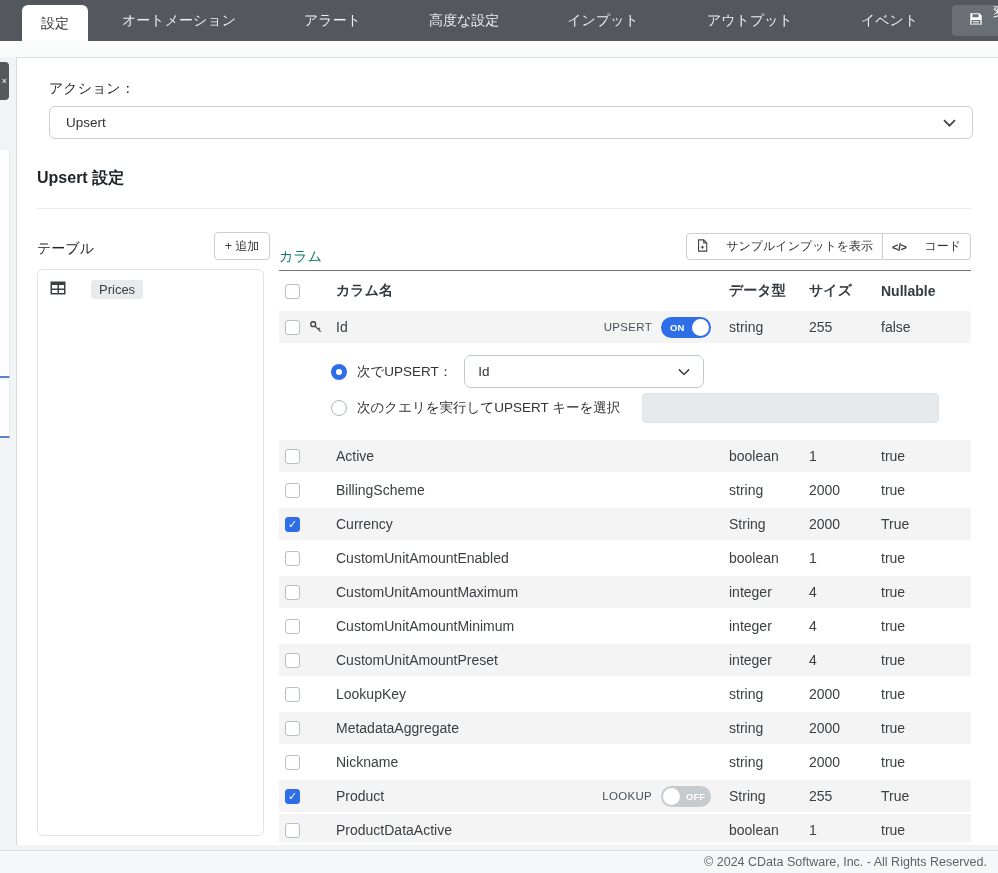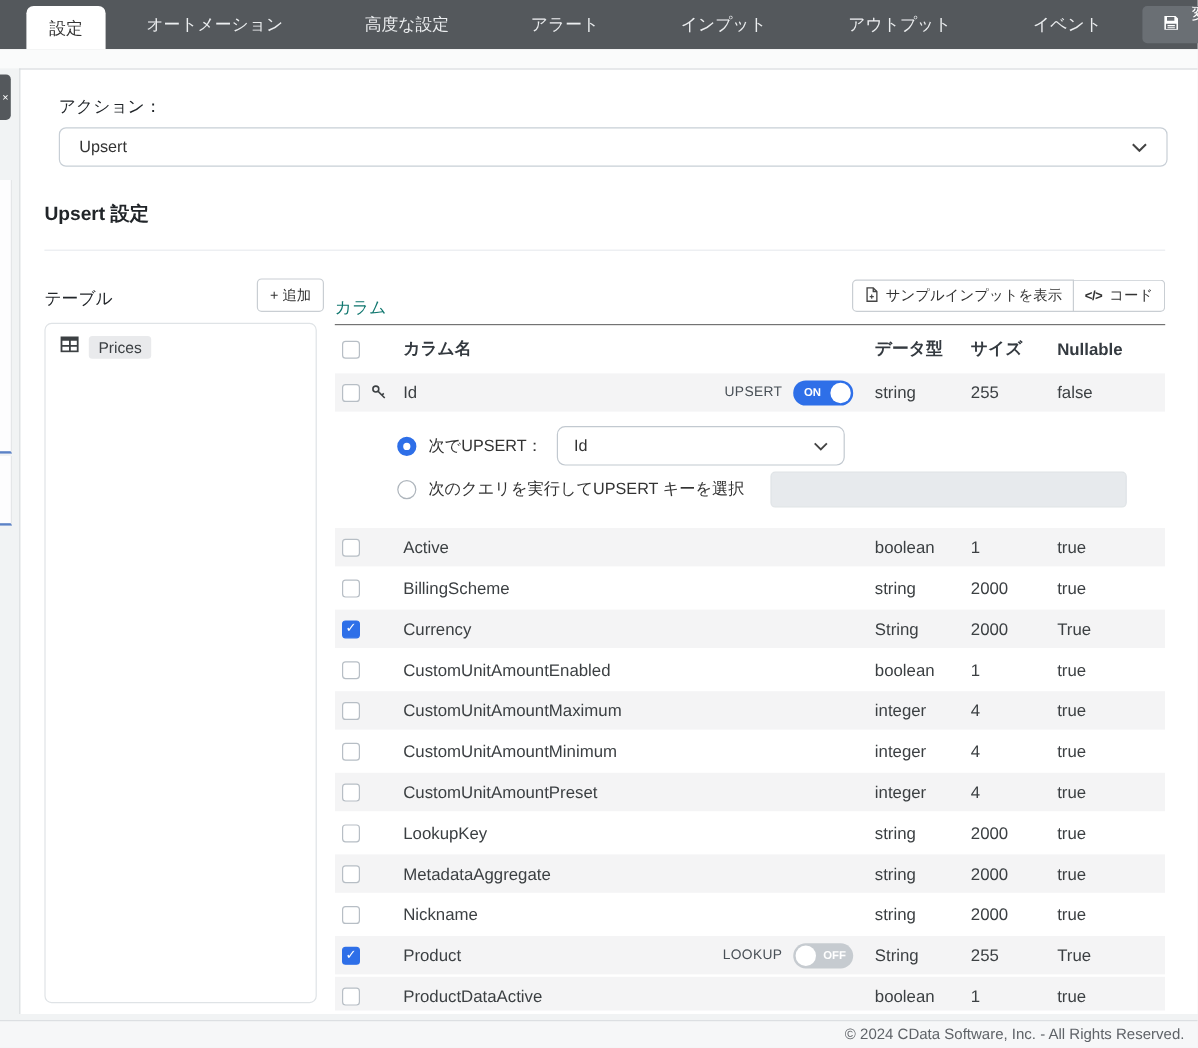--- a/index.html
+++ b/index.html
@@ -47,29 +47,29 @@
     color:#212529; }
   .hrule { position:absolute; left:20px; top:150px; width:934px; height:0;
     border-top:1px solid #e9ecef; }
 
   .tables-label { position:absolute; left:20px; top:182px; font-size:14px; color:#212529; }
   .add-btn { position:absolute; left:197px; top:174px; height:28px; padding:0 10px;
     background:#fff; border:1px solid #c9ced3; border-radius:4px; font-size:12px; color:#333;
     font-family:inherit; cursor:pointer; }
   .tables-panel { position:absolute; left:20px; top:211px; width:227px; height:567px;
     background:#fff; border:1px solid #dfe3e6; border-radius:6px; padding:10px 12px; }
-  .table-item { display:flex; align-items:center; gap:8px; cursor:pointer; }
+  .table-item { display:flex; align-items:center; gap:25px; cursor:pointer; }
   .table-item .chip { background:#e9eaec; border-radius:3px; padding:2px 8px; font-size:13px;
     color:#3c4043; }
 
   .columns-label { position:absolute; left:262px; top:190px; font-size:14px; color:#0f766e; }
   .col-btns { position:absolute; top:175px; left:262px; width:692px; display:flex;
     justify-content:flex-end; }
   .cbtn { background:#fff; border:1px solid #c9ced3; height:27px; font-size:12px; color:#333;
-    display:flex; align-items:center; gap:6px; padding:0 9px; cursor:pointer; font-family:inherit; }
+    display:flex; align-items:center; gap:18px; padding:0 9px; cursor:pointer; font-family:inherit; }
   .cbtn.first { border-radius:4px 0 0 4px; }
   .cbtn.last { border-radius:0 4px 4px 0; border-left:none; }
   .code-glyph { font-size:11px; font-weight:bold; color:#333; letter-spacing:-0.5px; }
 
   
   .columns-table { position:absolute; left:262px; top:212px; width:692px;
     border-top:1px solid #737373; }
   .thead { display:flex; align-items:center; height:40px; font-size:14px; font-weight:600;
     color:#343a40; }
   .tbody { height:531px; overflow:hidden; position:relative; }
@@ -123,22 +123,22 @@
   .key-icon svg { display:block; }
   .chev svg { display:block; }
 </style>
 </head>
 <body>
 
 <div class="navbar">
   <div class="nav-tabs" id="nav-tabs">
       <div class="nav-tab active">設定</div>
       <div class="nav-tab">オートメーション</div>
+      <div class="nav-tab">アラート</div>
       <div class="nav-tab">高度な設定</div>
-      <div class="nav-tab">アラート</div>
       <div class="nav-tab">インプット</div>
       <div class="nav-tab">アウトプット</div>
       <div class="nav-tab">イベント</div>
     </div>
   <div class="nav-actions">
     <button class="nav-btn save">
       <span>
         <svg width="14" height="14" viewBox="0 0 16 16" fill="#fff">
             <path d="M1.5 1.5h10.6l2.4 2.4v10.6H1.5V1.5zm2.5 1v3.6h7V2.5H4zm-1 6.5v5h10v-5H3zm1.5 1.2h7v1h-7v-1zm0 2h7v1h-7v-1z"></path>
           </svg>

